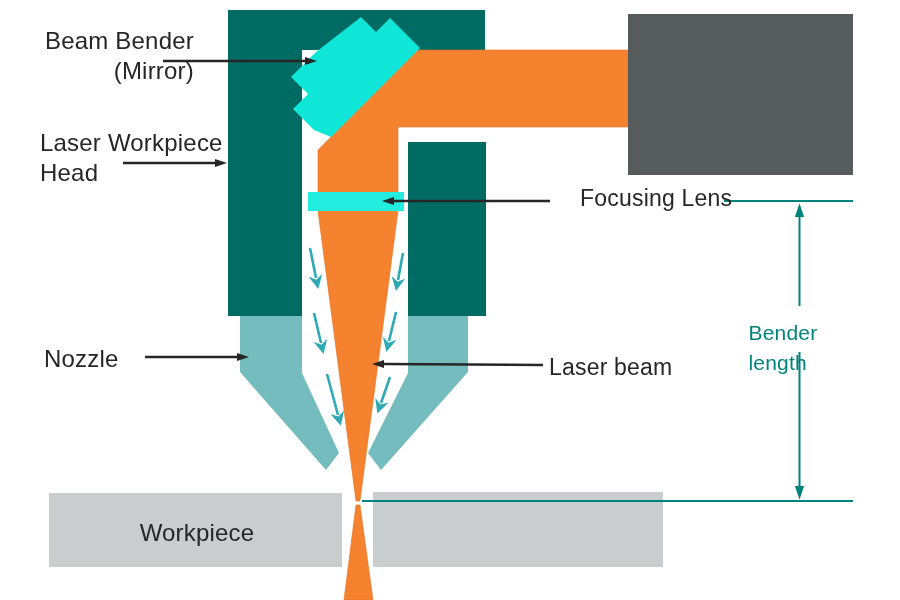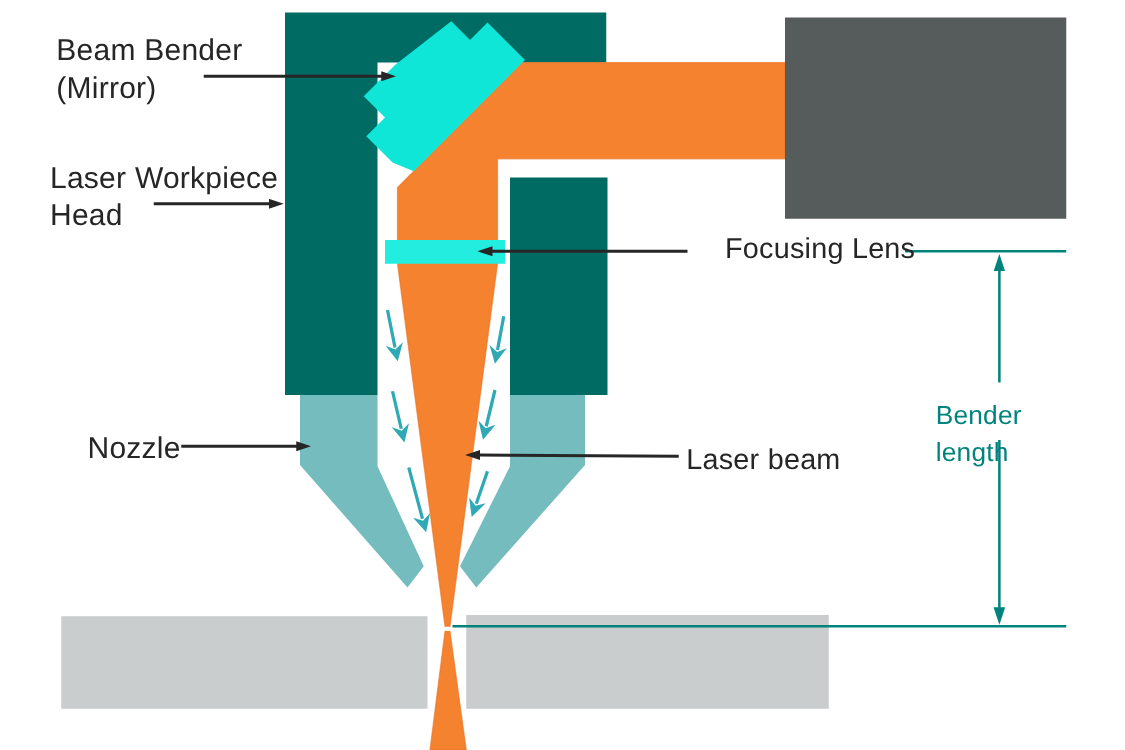--- a/index.html
+++ b/index.html
@@ -78,28 +78,29 @@
 
     <g>
       <line x1="163" y1="61" x2="306" y2="61" class="ln-label" marker-end="url(#mArrLabel)"></line>
       <line x1="123" y1="163" x2="216" y2="163" class="ln-label" marker-end="url(#mArrLabel)"></line>
       <line x1="145" y1="357" x2="238" y2="357" class="ln-label" marker-end="url(#mArrLabel)"></line>
       <line x1="550" y1="201" x2="393" y2="201" class="ln-label" marker-end="url(#mArrLabel)"></line>
       <line x1="543" y1="365" x2="383" y2="364" class="ln-label" marker-end="url(#mArrLabel)"></line>
     </g>
   </svg>
 
-  <span class="lbl" style="left:45px;top:26px;">Beam Bender
+  <span class="lbl" style="left:45px;top:26px;text-align:right;">Beam Bender
 (Mirror)</span>
 
   <span class="lbl" style="left:40px;top:128px;">Laser Workpiece
 Head</span>
 
-  <span class="lbl" style="left:70px;top:344px;">Nozzle</span>
+  <span class="lbl" style="left:44px;top:344px;">Nozzle</span>
 
+  <span class="lbl center" style="left:197px;top:518px;">Workpiece</span>
 
 
   <span class="lbl small" style="left:580px;top:185px;">Focusing Lens</span>
 
   <span class="lbl small" style="left:549px;top:354px;">Laser beam</span>
 
   <span class="lbl center dim" style="left:799px;top:318px;">Bender length</span>
 
 </div>
 

